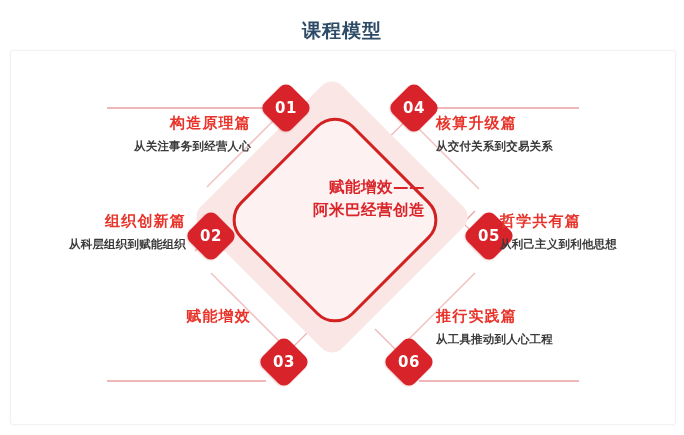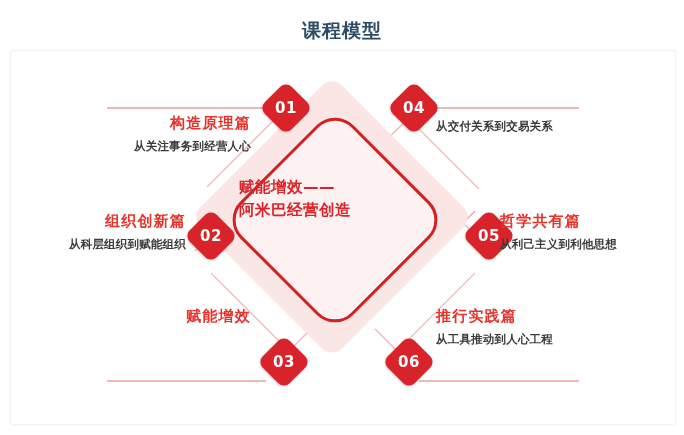--- a/index.html
+++ b/index.html
@@ -43,21 +43,21 @@
     position:absolute;left:244px;top:89px;
     width:154px;height:154px;
     background:#fdf1f1;
     transform:rotate(45deg);
     border-radius:26px;
     border:3px solid #d32020;
   }
   .center-text{
     position:absolute;left:228px;top:125px;
     width:186px;
-    text-align:left;
+    text-align:right;
     color:#d9252a;
     font-weight:700;
     font-size:15.5px;
     line-height:23px;
     letter-spacing:0.5px;
     font-family:"DejaVu Sans","Liberation Sans",sans-serif;
   }
 
   
   .lines{position:absolute;left:0;top:0;width:664px;height:373px;pointer-events:none;}
@@ -169,20 +169,21 @@
     <div class="item left" style="left:-5px;top:160px;width:180px;">
       <div class="head">组织创新篇</div>
       <div class="sub">从科层组织到赋能组织</div>
     </div>
 
     <div class="item left" style="left:40px;top:255px;width:200px;">
       <div class="head">赋能增效</div>
     </div>
 
     <div class="item right" style="left:425px;top:62px;width:220px;">
+      <div class="head">核算升级篇</div>
       <div class="sub">从交付关系到交易关系</div>
     </div>
 
     <div class="item right" style="left:489px;top:160px;width:190px;">
       <div class="head">哲学共有篇</div>
       <div class="sub">从利己主义到利他思想</div>
     </div>
 
     <div class="item right" style="left:425px;top:255px;width:220px;">
       <div class="head">推行实践篇</div>

